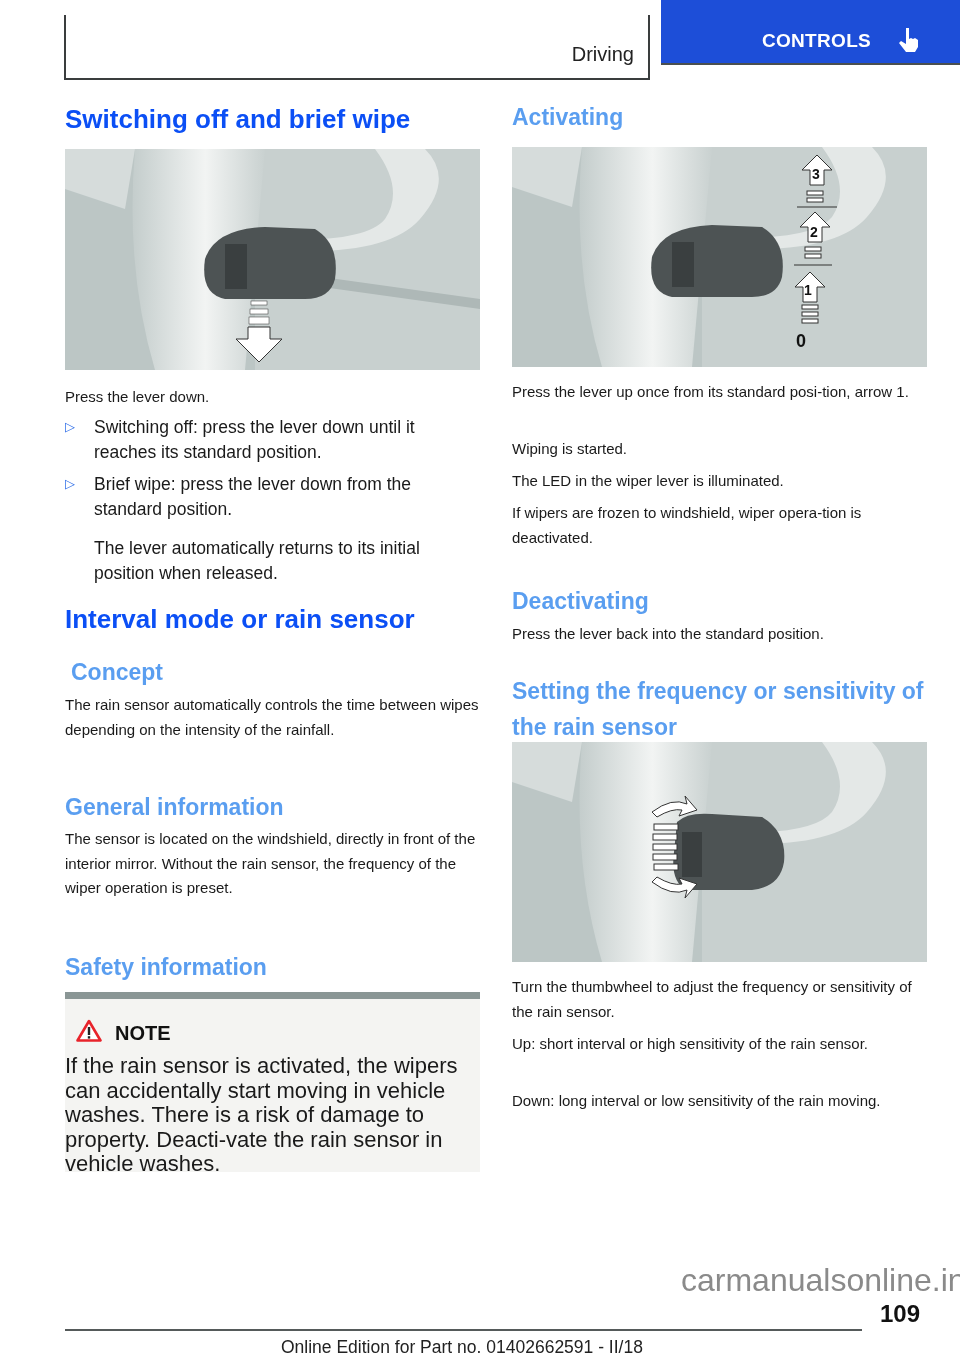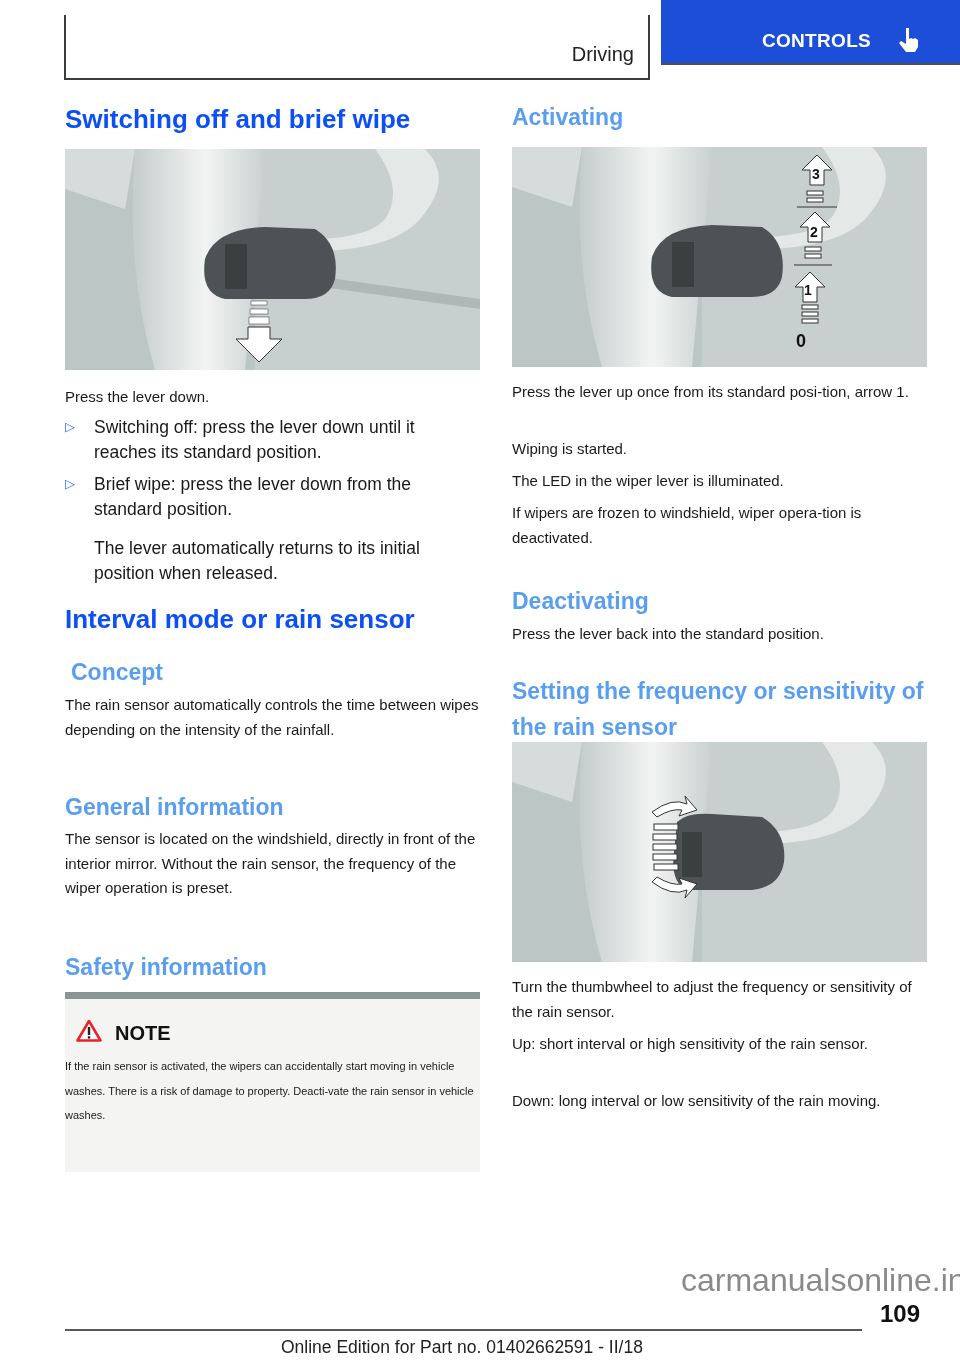--- a/index.html
+++ b/index.html
@@ -26,21 +26,21 @@
 
   
   .bullet { position: absolute; font-size: 17.5px; line-height: 24.5px; }
   .bullet .tri { position: absolute; left: 0; top: 0; color: #2d6de8; font-size: 13px; }
   .bullet .txt { position: absolute; left: 29px; top: 0; width: 370px; }
 
   
   .warn { position: absolute; left: 65px; top: 992px; width: 415px; height: 180px; background: #f4f4f2; border-top: 7px solid #8a9695; }
   .warn-icon { position: absolute; left: 11px; top: 20px; width: 26px; height: 23px; }
   .warn-title { position: absolute; left: 50px; top: 23px; font-size: 20px; font-weight: bold; color: #111; }
-  .warn-text { position: absolute; left: 0; top: 55px; width: 410px; font-size: 11px; line-height: 24.5px; color: #1a1a1a; }
+  .warn-text { position: absolute; left: 0; top: 55px; width: 410px; font-size: 22px; line-height: 24.5px; color: #1a1a1a; }
 
   
   .page-num { position: absolute; left: 880px; top: 1300px; font-size: 24px; font-weight: bold; color: #111; }
   .footer-rule { position: absolute; left: 65px; top: 1329px; width: 797px; height: 2px; background: #555a5a; }
   .footer-text { position: absolute; left: 281px; top: 1337px; font-size: 17.5px; color: #222; }
   .footer-brand { position: absolute; left: 681px; top: 1262px; font-size: 32px; color: #8a8a8a; }
 </style>
 </head>
 <body>
 

